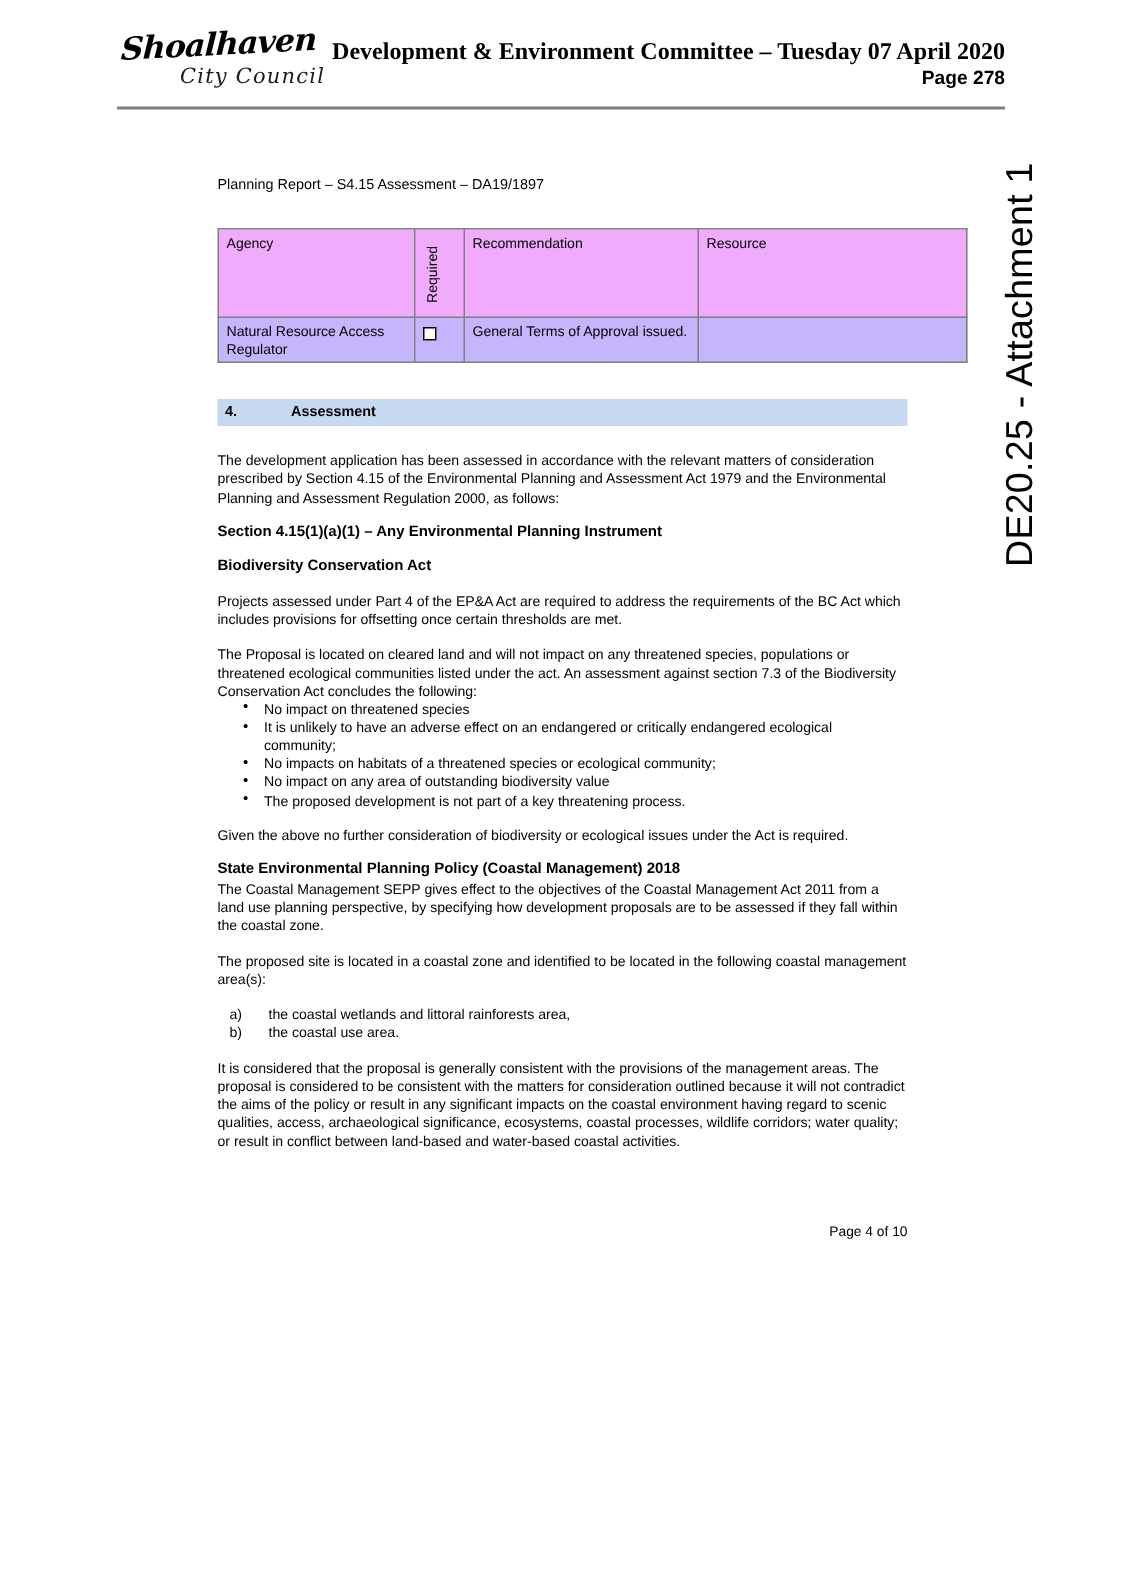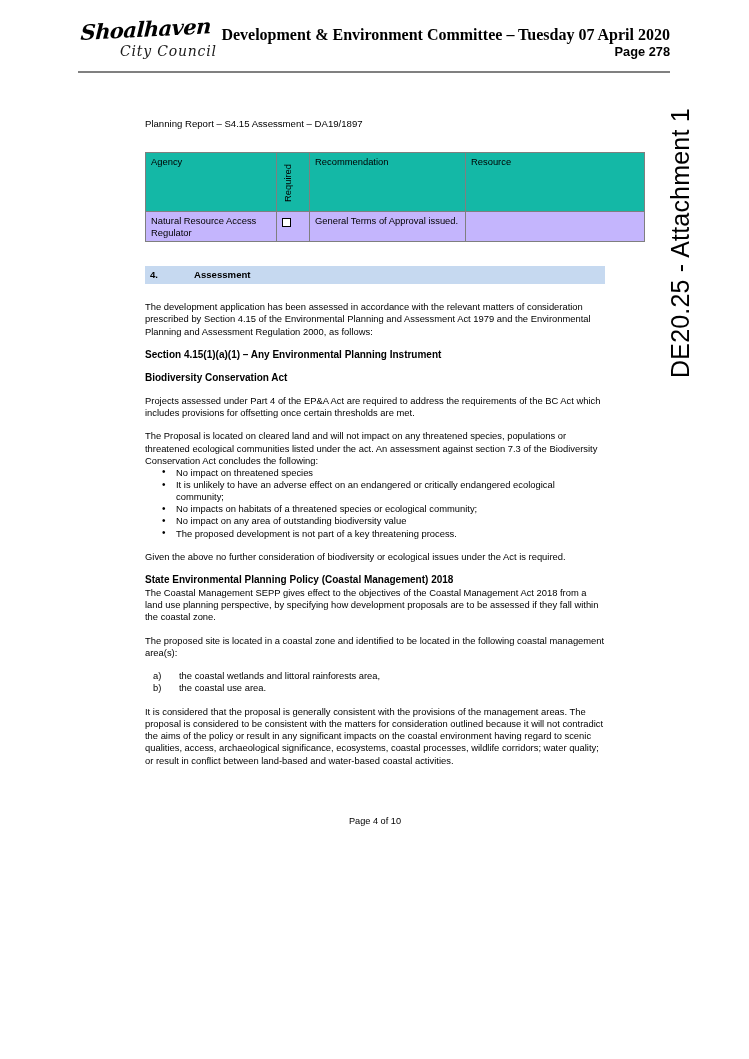--- a/index.html
+++ b/index.html
@@ -108,21 +108,21 @@
   #agency-table td, #agency-table th {
     border: 1px solid #7f7f7f;
     padding: 3px 5px;
     vertical-align: top;
     font-weight: normal;
     text-align: left;
     font-size: 9.4px;
     line-height: 11.6px;
   }
   #agency-table thead td {
-    background: #14b8a6;
+    background: #f0abfc;
     height: 52px;
     vertical-align: top;
   }
   .col-agency   { width: 120px; }
   .col-required { width: 22px; }
   .col-recom    { width: 145px; }
   .col-comment  { width: 168px; }
   .vertical-label {
     writing-mode: vertical-rl;
     transform: rotate(180deg);
@@ -211,21 +211,21 @@
     left: -26px;
     width: 22px;
   }
 
   
   #page-footer {
     position: absolute;
     left: 145px;
     top: 816px;
     width: 460px;
-    text-align: center;
+    text-align: right;
     font-size: 9.2px;
   }
 
   
   #side-label {
     position: absolute;
     left: 666px;
     top: 378px;
     width: 320px;
     transform: rotate(-90deg);
@@ -299,21 +299,21 @@
     <li>It is unlikely to have an adverse effect on an endangered or critically endangered ecological community;</li>
     <li>No impacts on habitats of a threatened species or ecological community;</li>
     <li>No impact on any area of outstanding biodiversity value</li>
     <li>The proposed development is not part of a key threatening process.</li>
   </ul>
 
   <p class="para">Given the above no further consideration of biodiversity or ecological issues under the Act is required.</p>
 
   <p class="heading-bold attached">State Environmental Planning Policy (Coastal Management) 2018</p>
 
-  <p class="para">The Coastal Management SEPP gives effect to the objectives of the Coastal Management Act 2018 from a land use planning perspective, by specifying how development proposals are to be assessed if they fall within the coastal zone.</p>
+  <p class="para">The Coastal Management SEPP gives effect to the objectives of the Coastal Management Act 2011 from a land use planning perspective, by specifying how development proposals are to be assessed if they fall within the coastal zone.</p>
 
   <p class="para tight">The proposed site is located in a coastal zone and identified to be located in the following coastal management area(s):</p>
 
   <ol class="alpha-list">
     <li>
       <span class="marker">a)</span>
       <span>the coastal wetlands and littoral rainforests area,</span>
     </li>
     <li>
       <span class="marker">b)</span>

